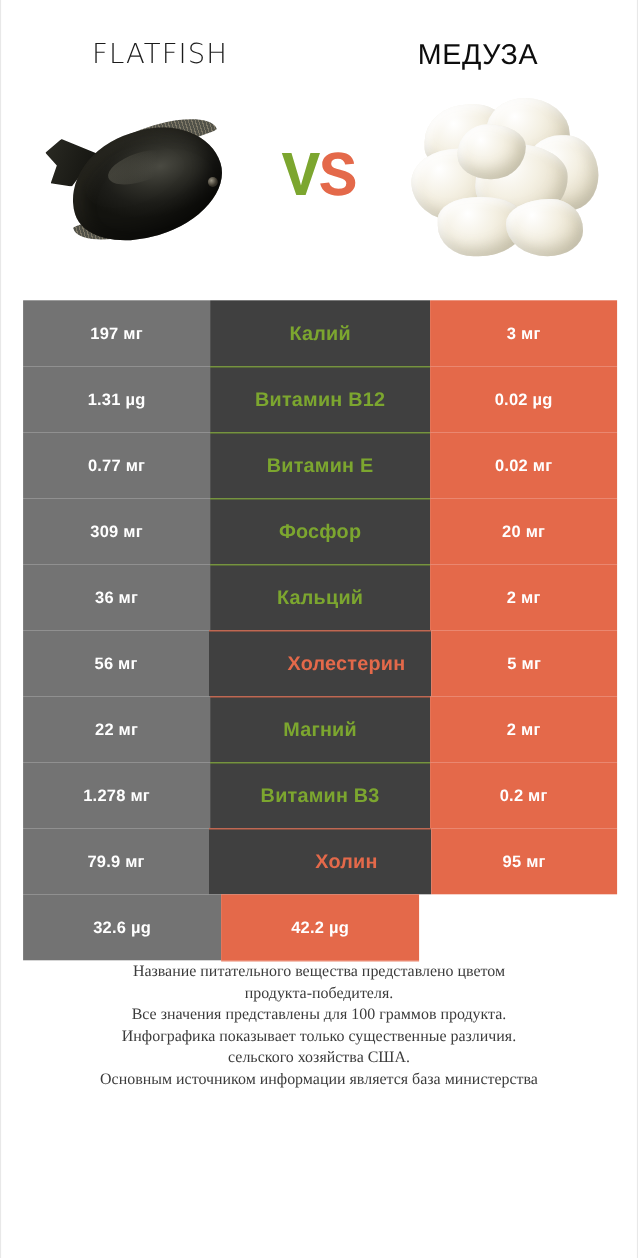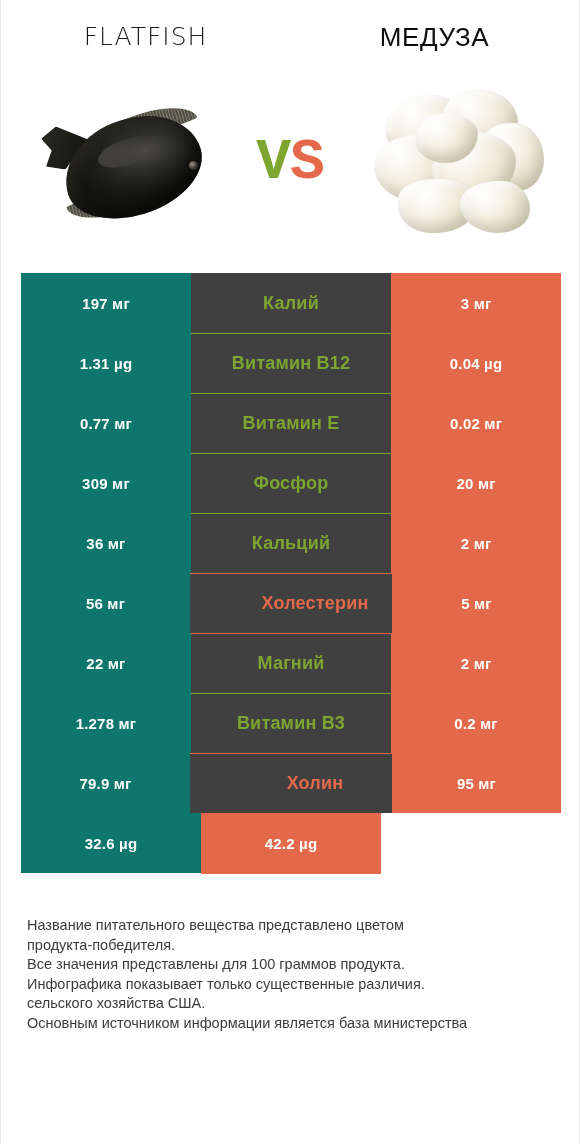--- a/index.html
+++ b/index.html
@@ -19,21 +19,21 @@
     position: relative;
     background: #ffffff;
     border-left: 1px solid #e8e8e8;
     border-right: 1px solid #e8e8e8;
   }
 
   
   .header {
     display: flex;
     align-items: flex-start;
-    padding-top: 22px;
+    padding-top: 34px;
     height: 60px;
   }
   .header-cell {
     width: 50%;
     text-align: center;
     display: flex;
     justify-content: center;
   }
   .title-left {
     font-size: 25px;
@@ -177,21 +177,21 @@
   .cell-left, .cell-right {
     width: 180px;
     display: flex;
     align-items: center;
     justify-content: center;
     color: #ffffff;
     font-size: 15px;
     font-weight: 700;
     letter-spacing: .2px;
   }
-  .cell-left  { background: #0f766e; }
+  .cell-left  { background: #737373; }
   .cell-right { background: #E4694A; }
 
   .cell-mid {
     width: 212px;
     display: flex;
     align-items: center;
     justify-content: center;
     background: #404040;
     font-size: 18px;
     font-weight: 700;
@@ -205,26 +205,26 @@
 
   .table-bottom-line {
     height: 1px;
     width: 180px;
     margin-left: 180px;
     background: #E4694A;
   }
 
   
   .footer {
-    margin-top: 42px;
     padding: 0 26px;
+    text-align: center;
     color: #3b3b3b;
     font-size: 14.5px;
     line-height: 19.5px;
-    font-family: Liberation Sans, sans-serif;
+    font-family: Liberation Serif, serif;
     font-weight: 400;
   }
   .footer div { white-space: nowrap; }
 </style>
 </head>
 <body>
 
 <div class="page">
 
   <div class="header">
@@ -268,21 +268,21 @@
 
   <div class="table" id="nutrient-table">
       <div class="row">
         <div class="cell-left">197 мг</div>
         <div class="cell-mid win-green">Калий</div>
         <div class="cell-right">3 мг</div>
       </div>
       <div class="row">
         <div class="cell-left">1.31 µg</div>
         <div class="cell-mid win-green">Витамин B12</div>
-        <div class="cell-right">0.04 µg</div>
+        <div class="cell-right">0.02 µg</div>
       </div>
       <div class="row">
         <div class="cell-left">0.77 мг</div>
         <div class="cell-mid win-green">Витамин E</div>
         <div class="cell-right">0.02 мг</div>
       </div>
       <div class="row">
         <div class="cell-left">309 мг</div>
         <div class="cell-mid win-green">Фосфор</div>
         <div class="cell-right">20 мг</div>

